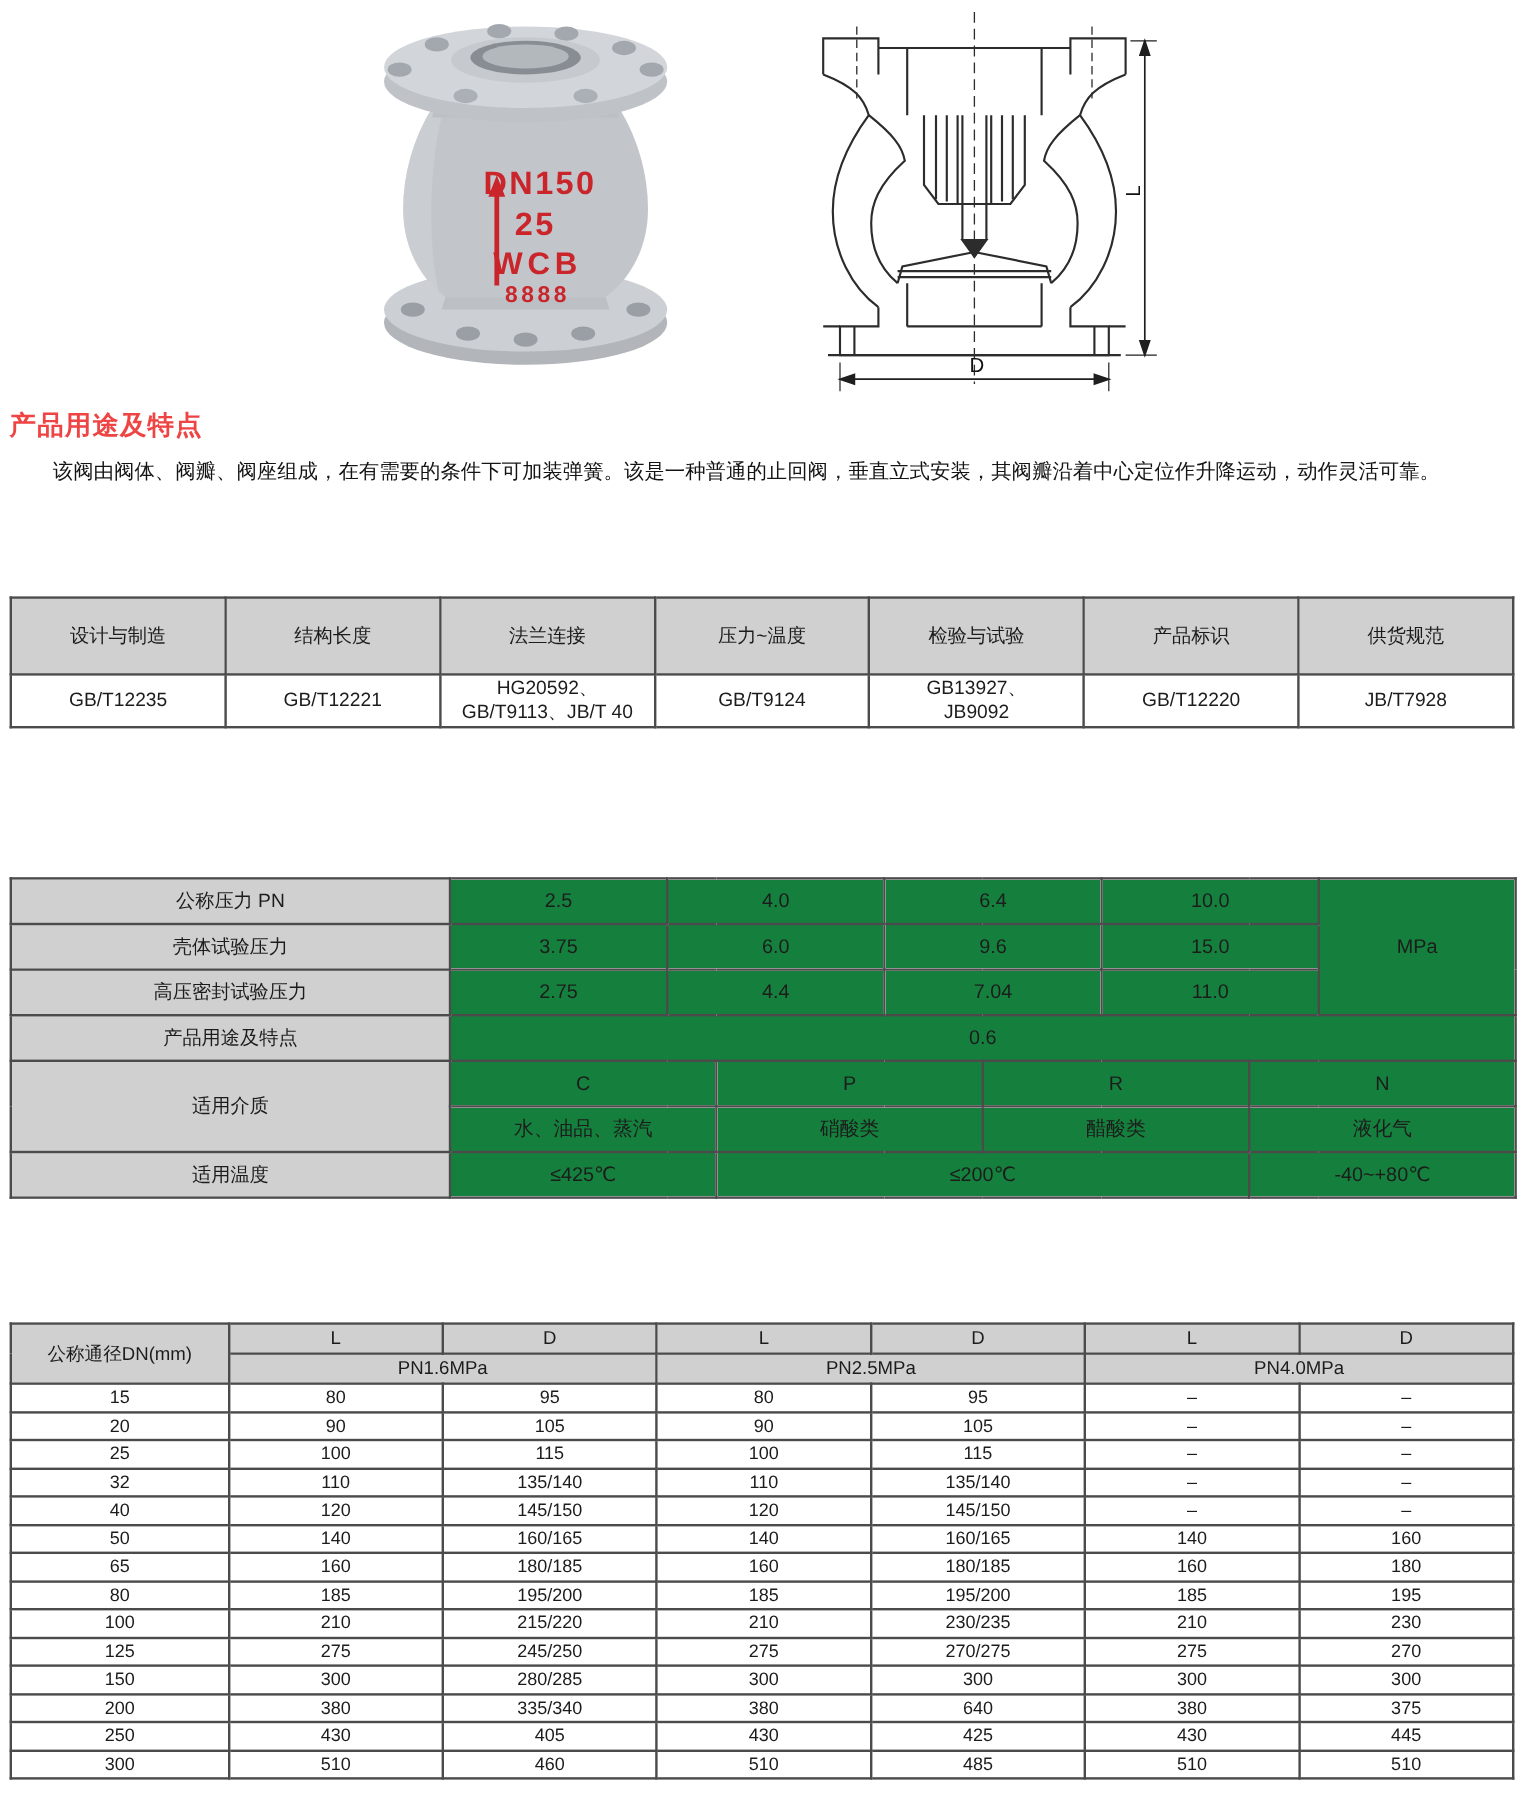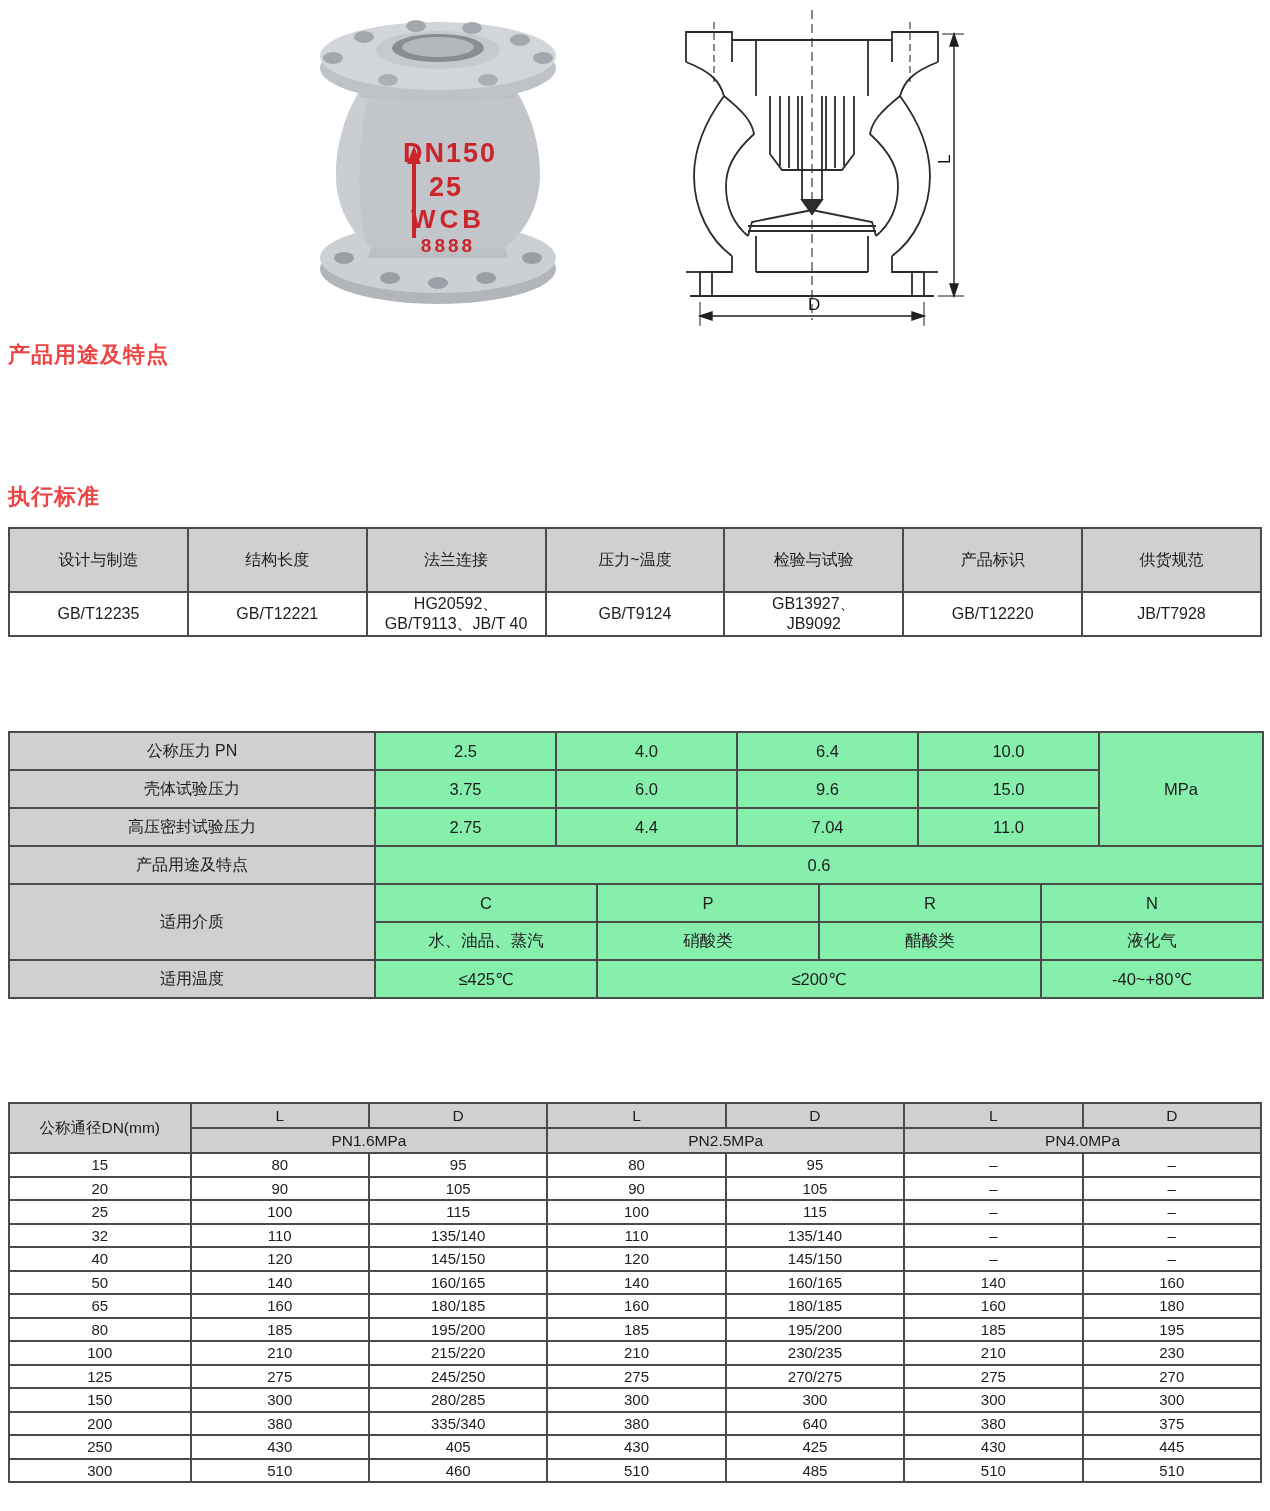--- a/index.html
+++ b/index.html
@@ -14,21 +14,21 @@
   table.tbl{border-collapse:collapse;table-layout:fixed;width:1254px;}
   table.tbl th,table.tbl td{border:2px solid #4b4b4b;text-align:center;vertical-align:middle;
         font-weight:400;padding:0 4px;overflow:hidden;}
   table.tbl th{background:#d0d0d0;}
   .std thead tr{height:64px;}
   .std tbody tr{height:44px;}
   .std td{font-size:16px;background:#fff;line-height:1.25;}
   .std th{font-size:16px;}
   .perf tr{height:38px;}
   .perf th{font-size:16px;}
-  .perf td{font-size:16.5px;background:#86efac;}
+  .perf td{font-size:16.5px;background:#15803d;}
   .dims tr.hrow{height:25px;}
   .dims tbody tr{height:23.5px;}
   .dims th{font-size:15.5px;}
   .dims td{font-size:15px;background:#fff;}
   .figure{position:absolute;}
   svg text{font-family:"Liberation Sans","DejaVu Sans",sans-serif;}
 </style>
 </head>
 <body>
 
@@ -134,24 +134,24 @@
         <path d="M48,312 L60,308 L60,316 Z"></path>
         <path d="M272,312 L260,308 L260,316 Z"></path>
       </g>
       <text x="296" y="166" font-size="17" fill="#111" transform="rotate(-90 294 162)">L</text>
       <text x="156" y="306" font-size="17" fill="#111">D</text>
     </svg>
   </div>
 
   <div class="section" style="top:340px;">
     <h2 class="sec-title">产品用途及特点</h2>
+    <p class="feat-text">该阀由阀体、阀瓣、阀座组成，在有需要的条件下可加装弹簧。该是一种普通的止回阀，垂直立式安装，其阀瓣沿着中心定位作升降运动，动作灵活可靠。</p>
   </div>
 
   <div class="section" style="top:482px;">
-    <h2 class="sec-title">执行标准</h2>
     <table class="tbl std" style="margin-top:15px;padding-left:41px;">
       <thead>
         <tr>
             <th>设计与制造</th>
             <th>结构长度</th>
             <th>法兰连接</th>
             <th>压力~温度</th>
             <th>检验与试验</th>
             <th>产品标识</th>
             <th>供货规范</th>

